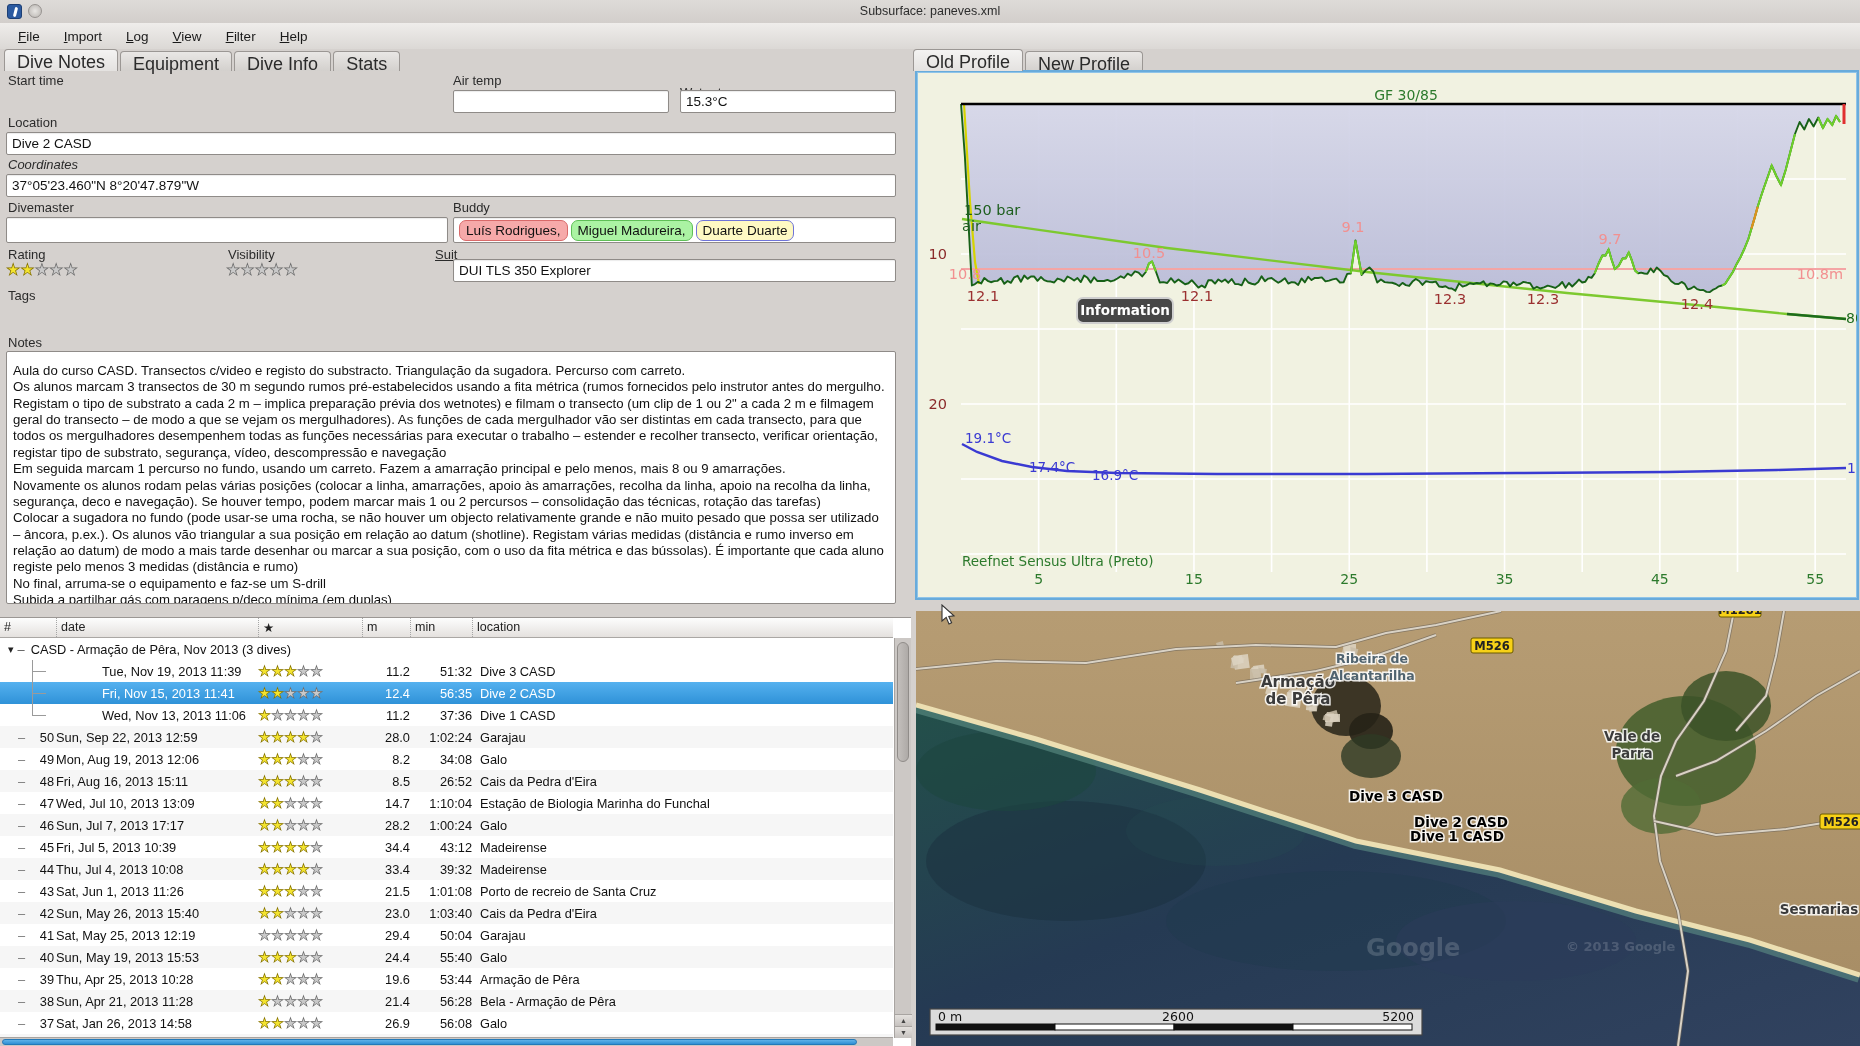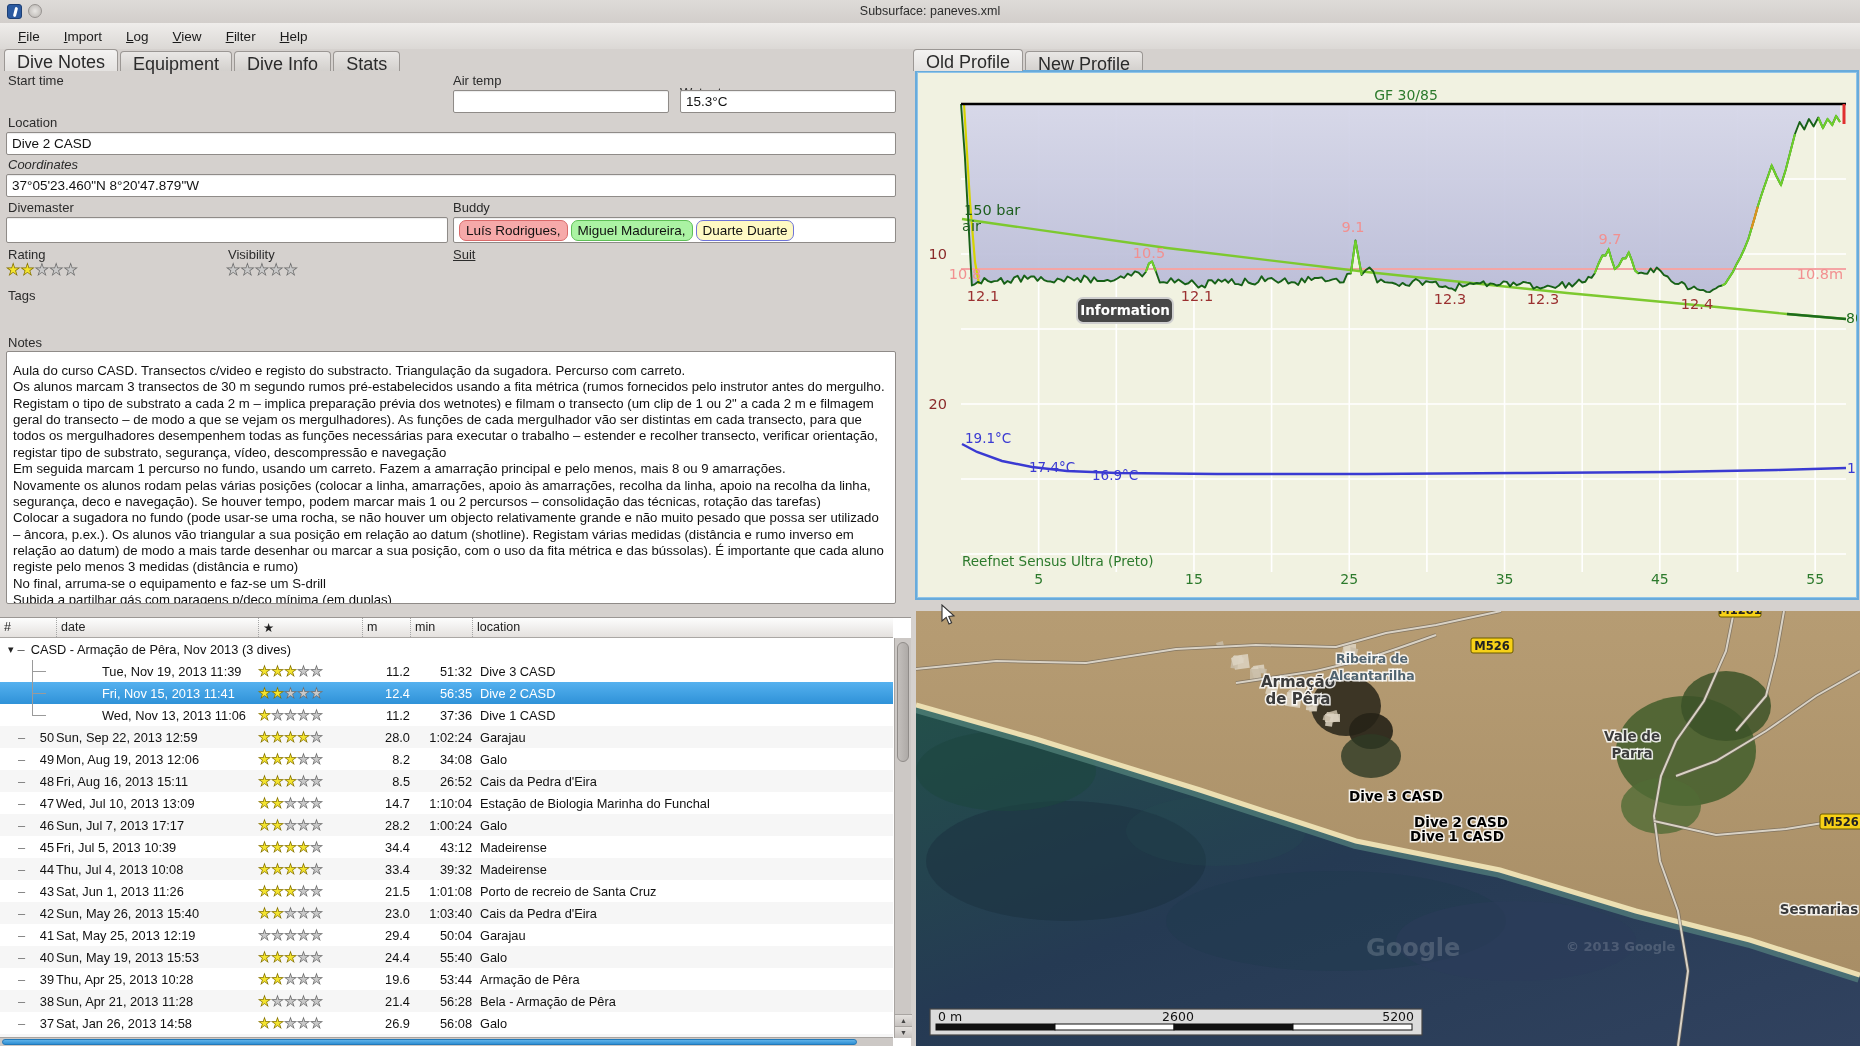--- a/index.html
+++ b/index.html
@@ -128,21 +128,24 @@
   <div class="finput" style="left:453px; top:146px; width:443px; height:26px;" id="buddy-pills">
       <span class="pill red">Luís Rodrigues,</span>
       <span class="pill green">Miguel Madureira,</span>
       <span class="pill blue">Duarte Duarte</span>
     </div>
 
   <div class="flabel" style="left:8px; top:176px;">Rating</div>
   <div style="position:absolute; left:6px; top:191px;" id="rating-stars"><span class="star on">★</span><span class="star on">★</span><span class="star off">★</span><span class="star off">★</span><span class="star off">★</span></div>
   <div class="flabel" style="left:228px; top:176px;">Visibility</div>
   <div style="position:absolute; left:226px; top:191px;" id="visibility-stars"><span class="star off">★</span><span class="star off">★</span><span class="star off">★</span><span class="star off">★</span><span class="star off">★</span></div>
-  <div class="flabel" style="left:453px; top:176px;text-decoration:underline;">Suit</div>
+  <div class="flabel" style="left:435px; top:176px;text-decoration:underline;">Suit</div>
+  <div class="finput" style="left:453px; top:188px; width:443px; height:23px;">
+      <span>DUI TLS 350 Explorer</span>
+    </div>
 
   <div class="flabel" style="left:8px; top:217px;">Tags</div>
 
   <div class="flabel" style="left:8px; top:264px;">Notes</div>
   <div class="notesbox" style="left:6px; top:280px; width:890px; height:253px;">Aula do curso CASD. Transectos c/video e registo do substracto. Triangulação da sugadora. Percurso com carreto.
 Os alunos marcam 3 transectos de 30 m segundo rumos pré-estabelecidos usando a fita métrica (rumos fornecidos pelo instrutor antes do mergulho. Registam o tipo de substrato a cada 2 m – implica preparação prévia dos wetnotes) e filmam o transecto (um clip de 1 ou 2" a cada 2 m e filmagem geral do transecto – de modo a que se vejam os mergulhadores). As funções de cada mergulhador vão ser distintas em cada transecto, para que todos os mergulhadores desempenhem todas as funções necessárias para executar o trabalho – estender e recolher transecto, verificar orientação, registar tipo de substrato, segurança, vídeo, descompressão e navegação
 Em seguida marcam 1 percurso no fundo, usando um carreto. Fazem a amarração principal e pelo menos, mais 8 ou 9 amarrações.
 Novamente os alunos rodam pelas várias posições (colocar a linha, amarrações, apoio às amarrações, recolha da linha, apoio na recolha da linha, segurança, deco e navegação). Se houver tempo, podem marcar mais 1 ou 2 percursos – consolidação das técnicas, rotação das tarefas)
 Colocar a sugadora no fundo (pode usar-se uma rocha, se não houver um objecto relativamente grande e não muito pesado que possa ser utilizado – âncora, p.ex.). Os alunos vão triangular a sua posição em relação ao datum (shotline). Registam várias medidas (distância e rumo inverso em relação ao datum) de modo a mais tarde desenhar ou marcar a sua posição, com o uso da fita métrica e das bússolas). É importante que cada aluno registe pelo menos 3 medidas (distância e rumo)
 No final, arruma-se o equipamento e faz-se um S-drill

